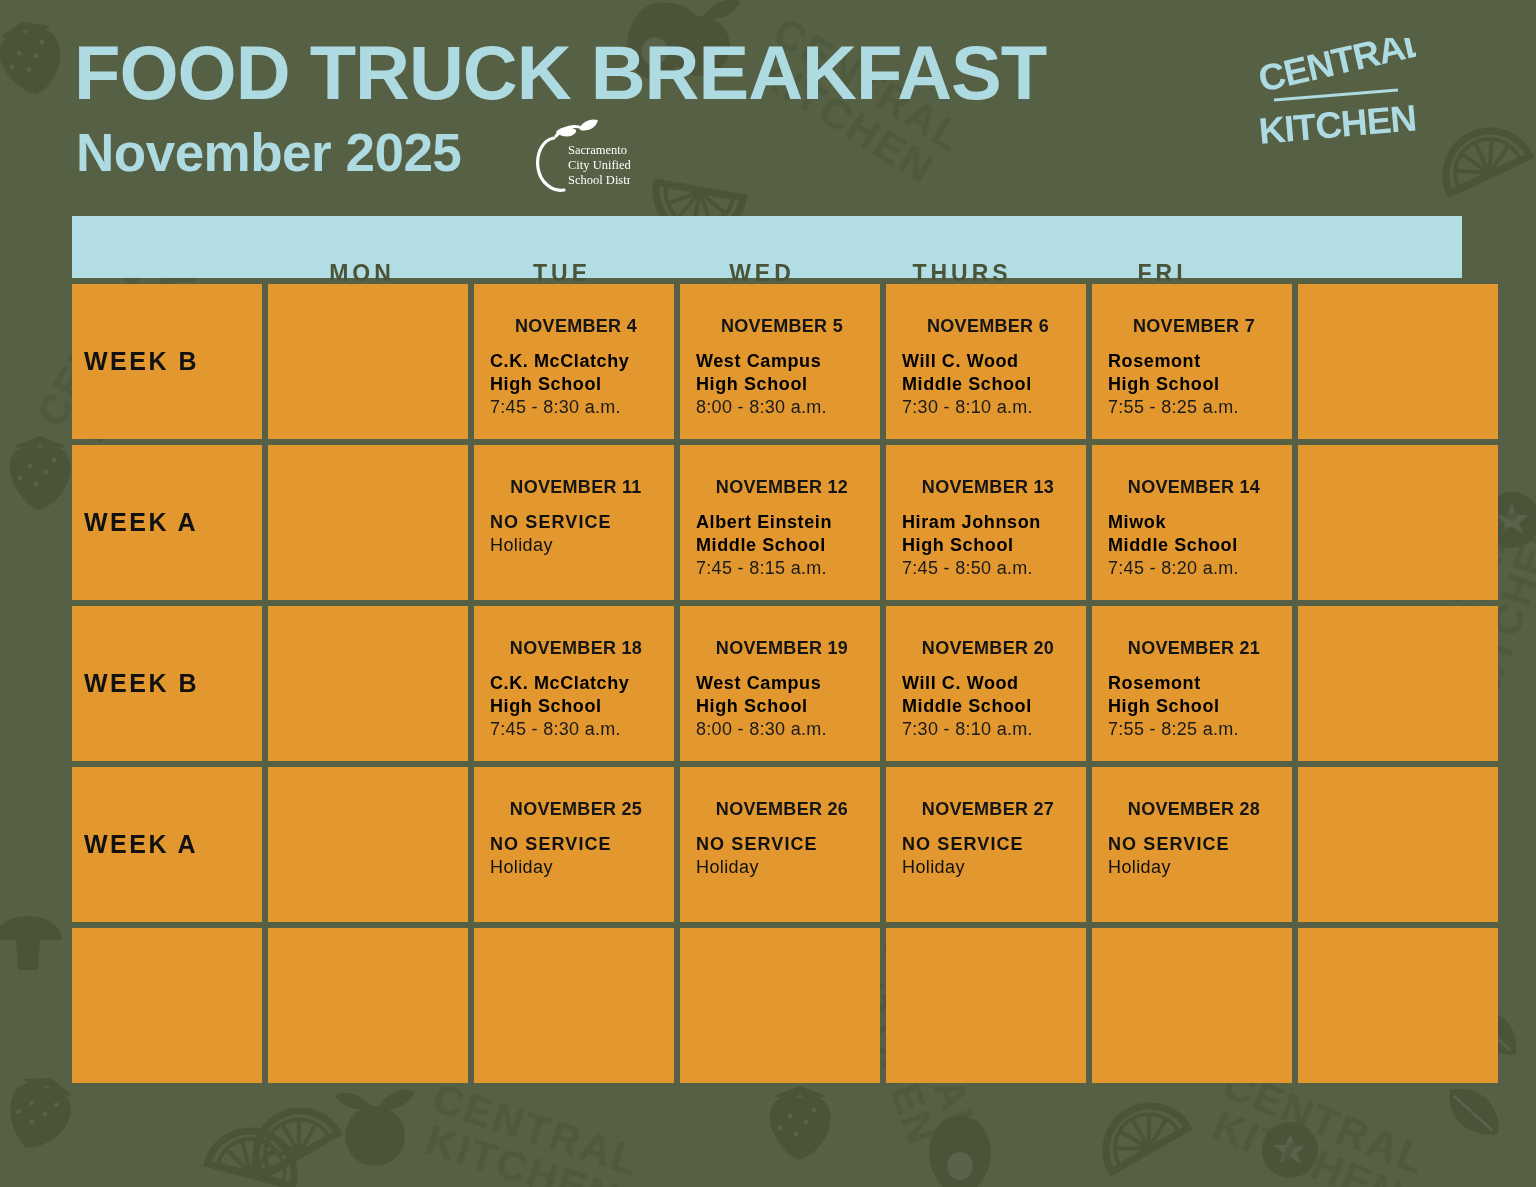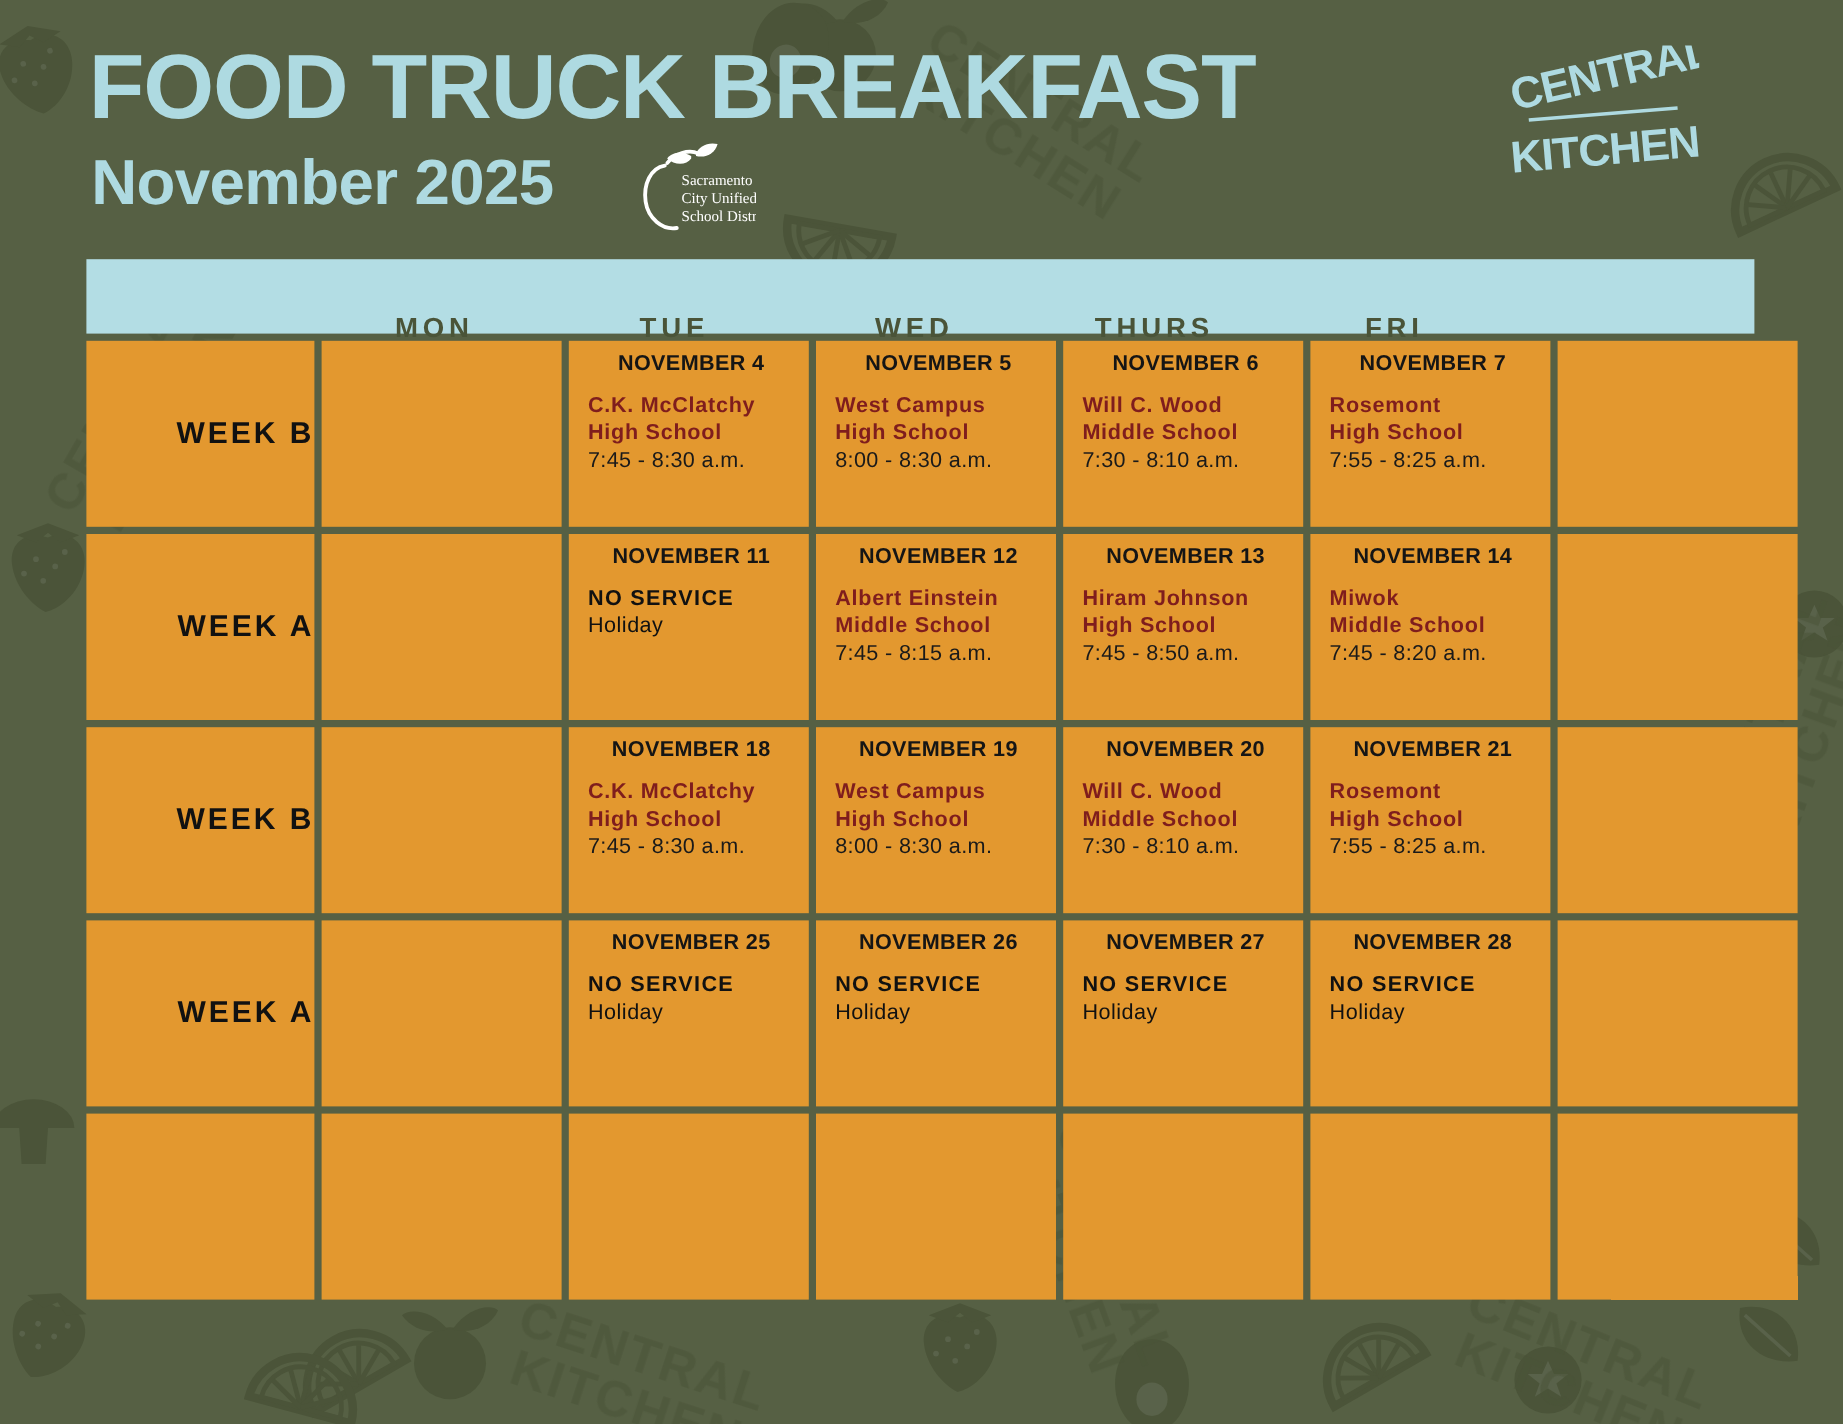--- a/index.html
+++ b/index.html
@@ -104,31 +104,31 @@
   .week-row {
     display: grid;
     grid-template-columns: 190px 200px 200px 200px 200px 200px 200px;
     column-gap: 6px;
     margin-top: 6px;
     height: 155px;
   }
 
   .cell {
     background: #E3982F;
-    padding: 8px 12px 0 16px;
+    padding: 32px 12px 0 16px;
     overflow: hidden;
   }
 
   .cell.empty { padding: 0; }
 
   .week-label-cell {
     display: flex;
     align-items: center;
-    justify-content: flex-end;
-    padding: 0;
+    justify-content: flex-start;
+    padding: 12px;
   }
 
   .week-label {
     font-size: 25px;
     font-weight: bold;
     letter-spacing: 2.5px;
     color: #111111;
     white-space: nowrap;
   }
 
@@ -141,21 +141,21 @@
     margin-bottom: 13px;
     white-space: nowrap;
   }
 
   .cell-body { line-height: 23px; }
 
   .cell-school {
     font-size: 18px;
     font-weight: bold;
     letter-spacing: 0.6px;
-    color: #7f1d1d;
+    color: #000000;
     white-space: nowrap;
   }
 
   .cell-time {
     font-size: 18px;
     font-weight: normal;
     letter-spacing: 0.3px;
     color: #1a1a1a;
     white-space: nowrap;
   }

